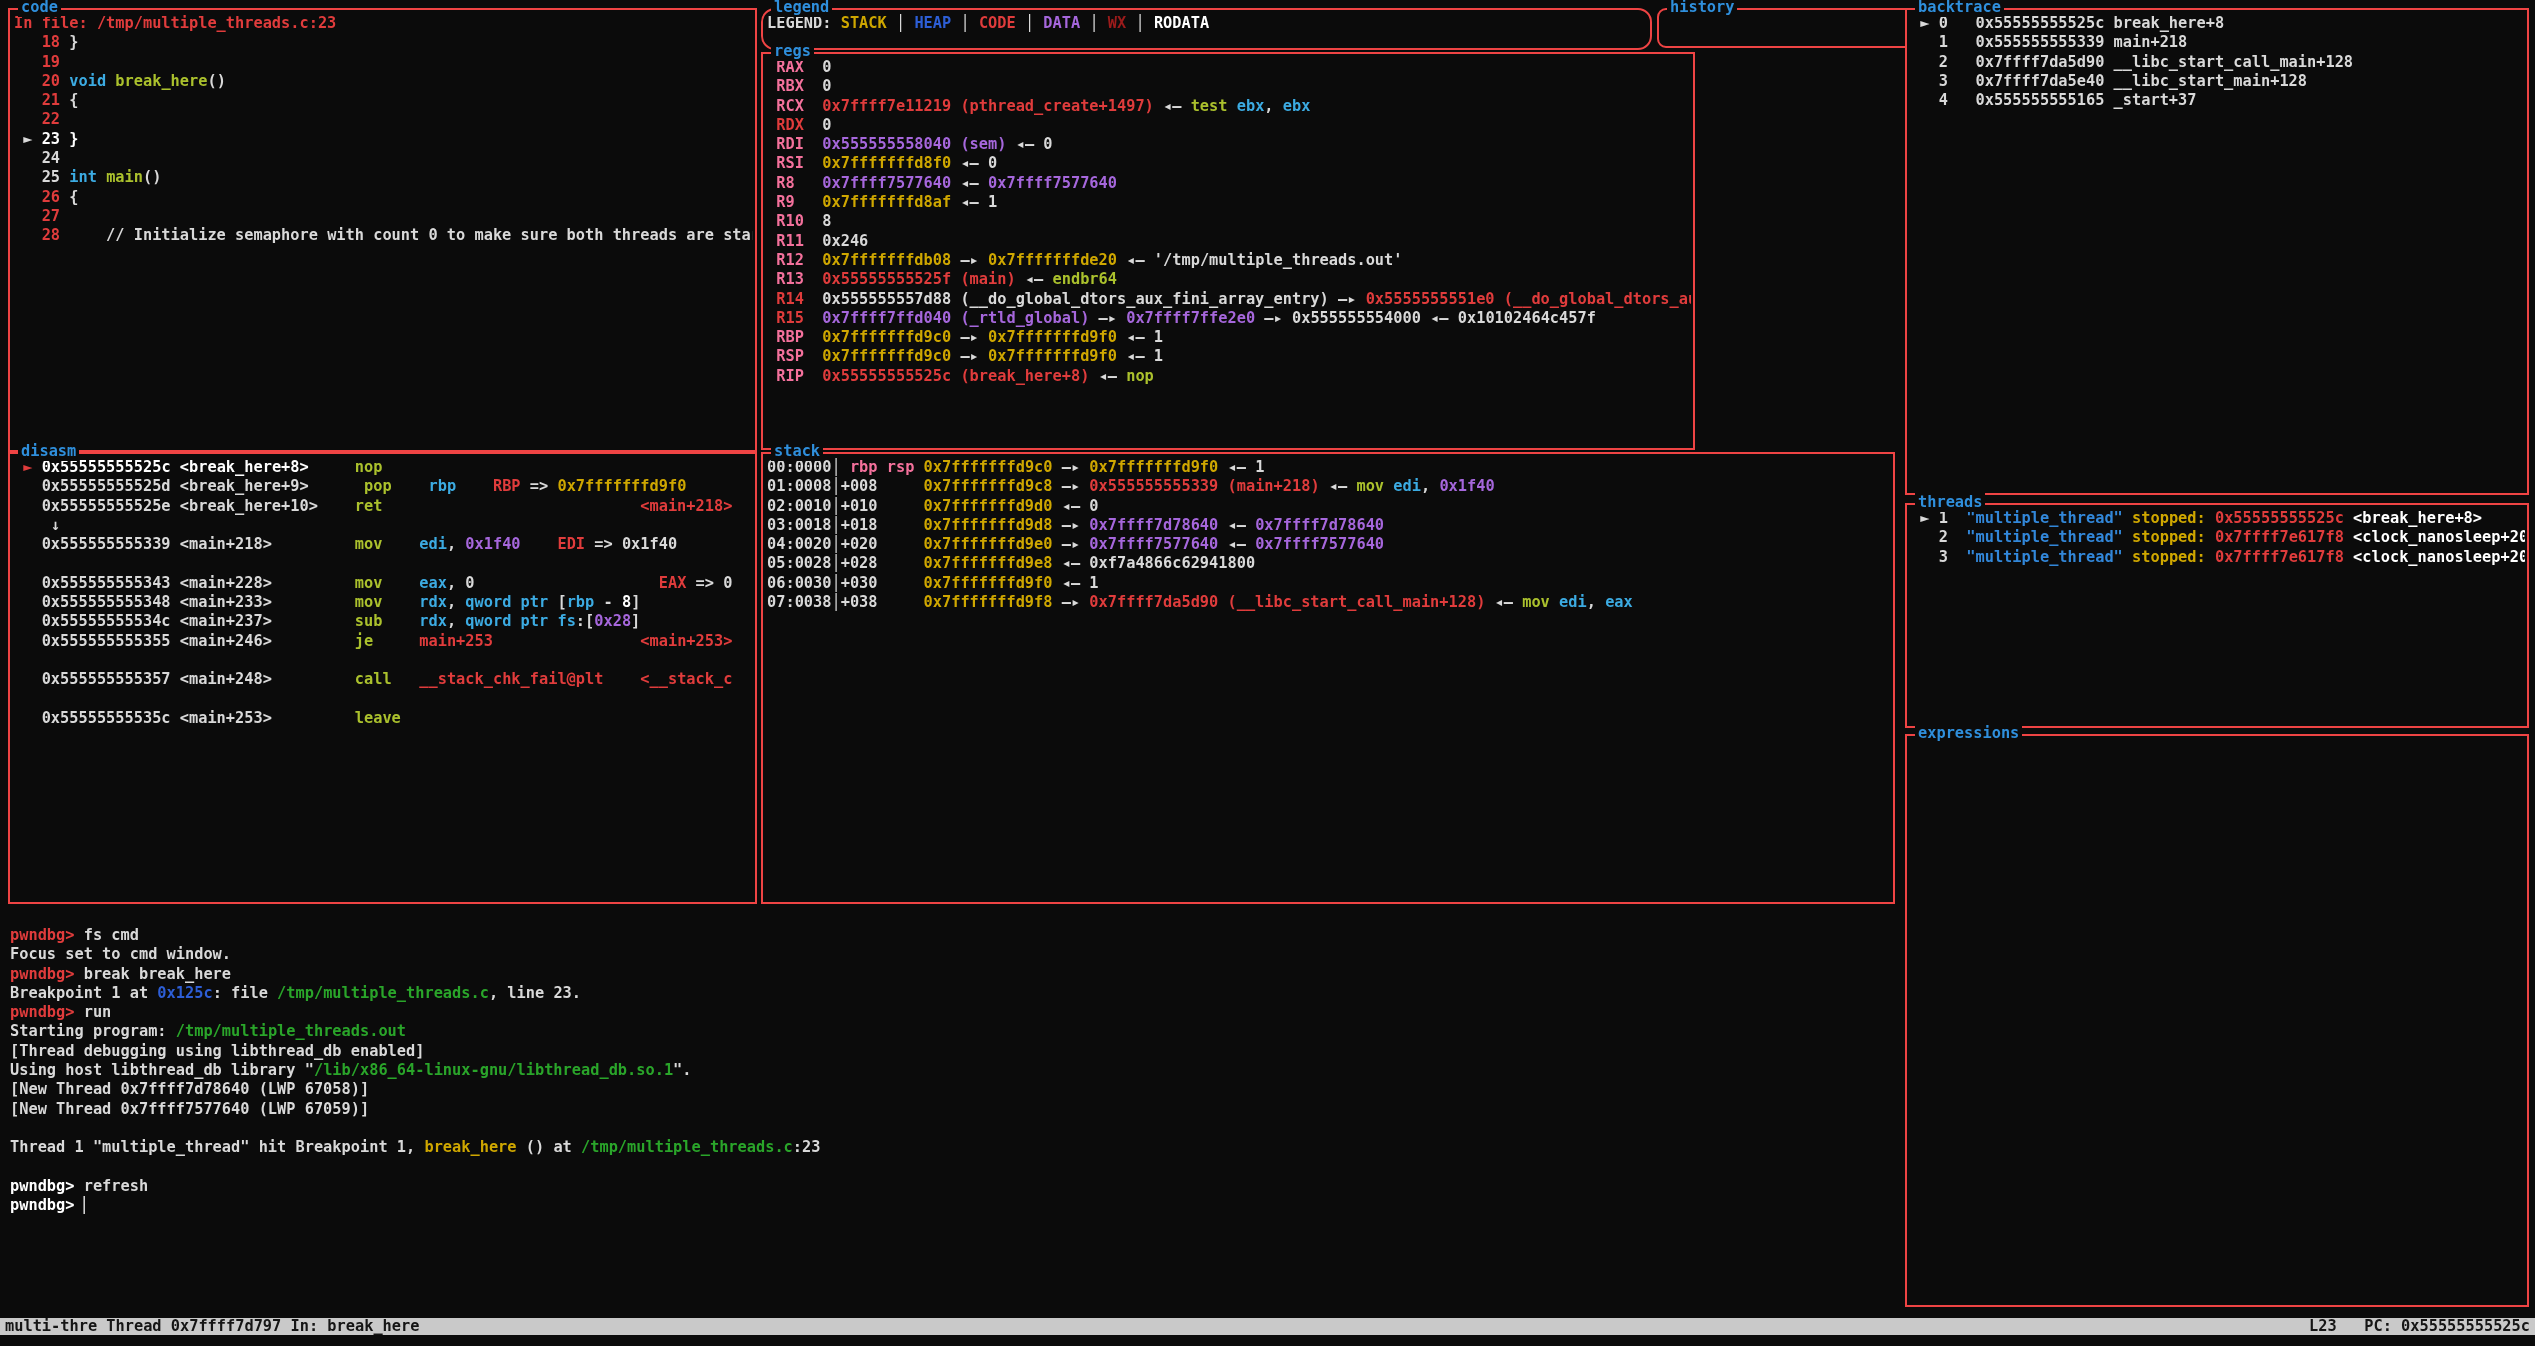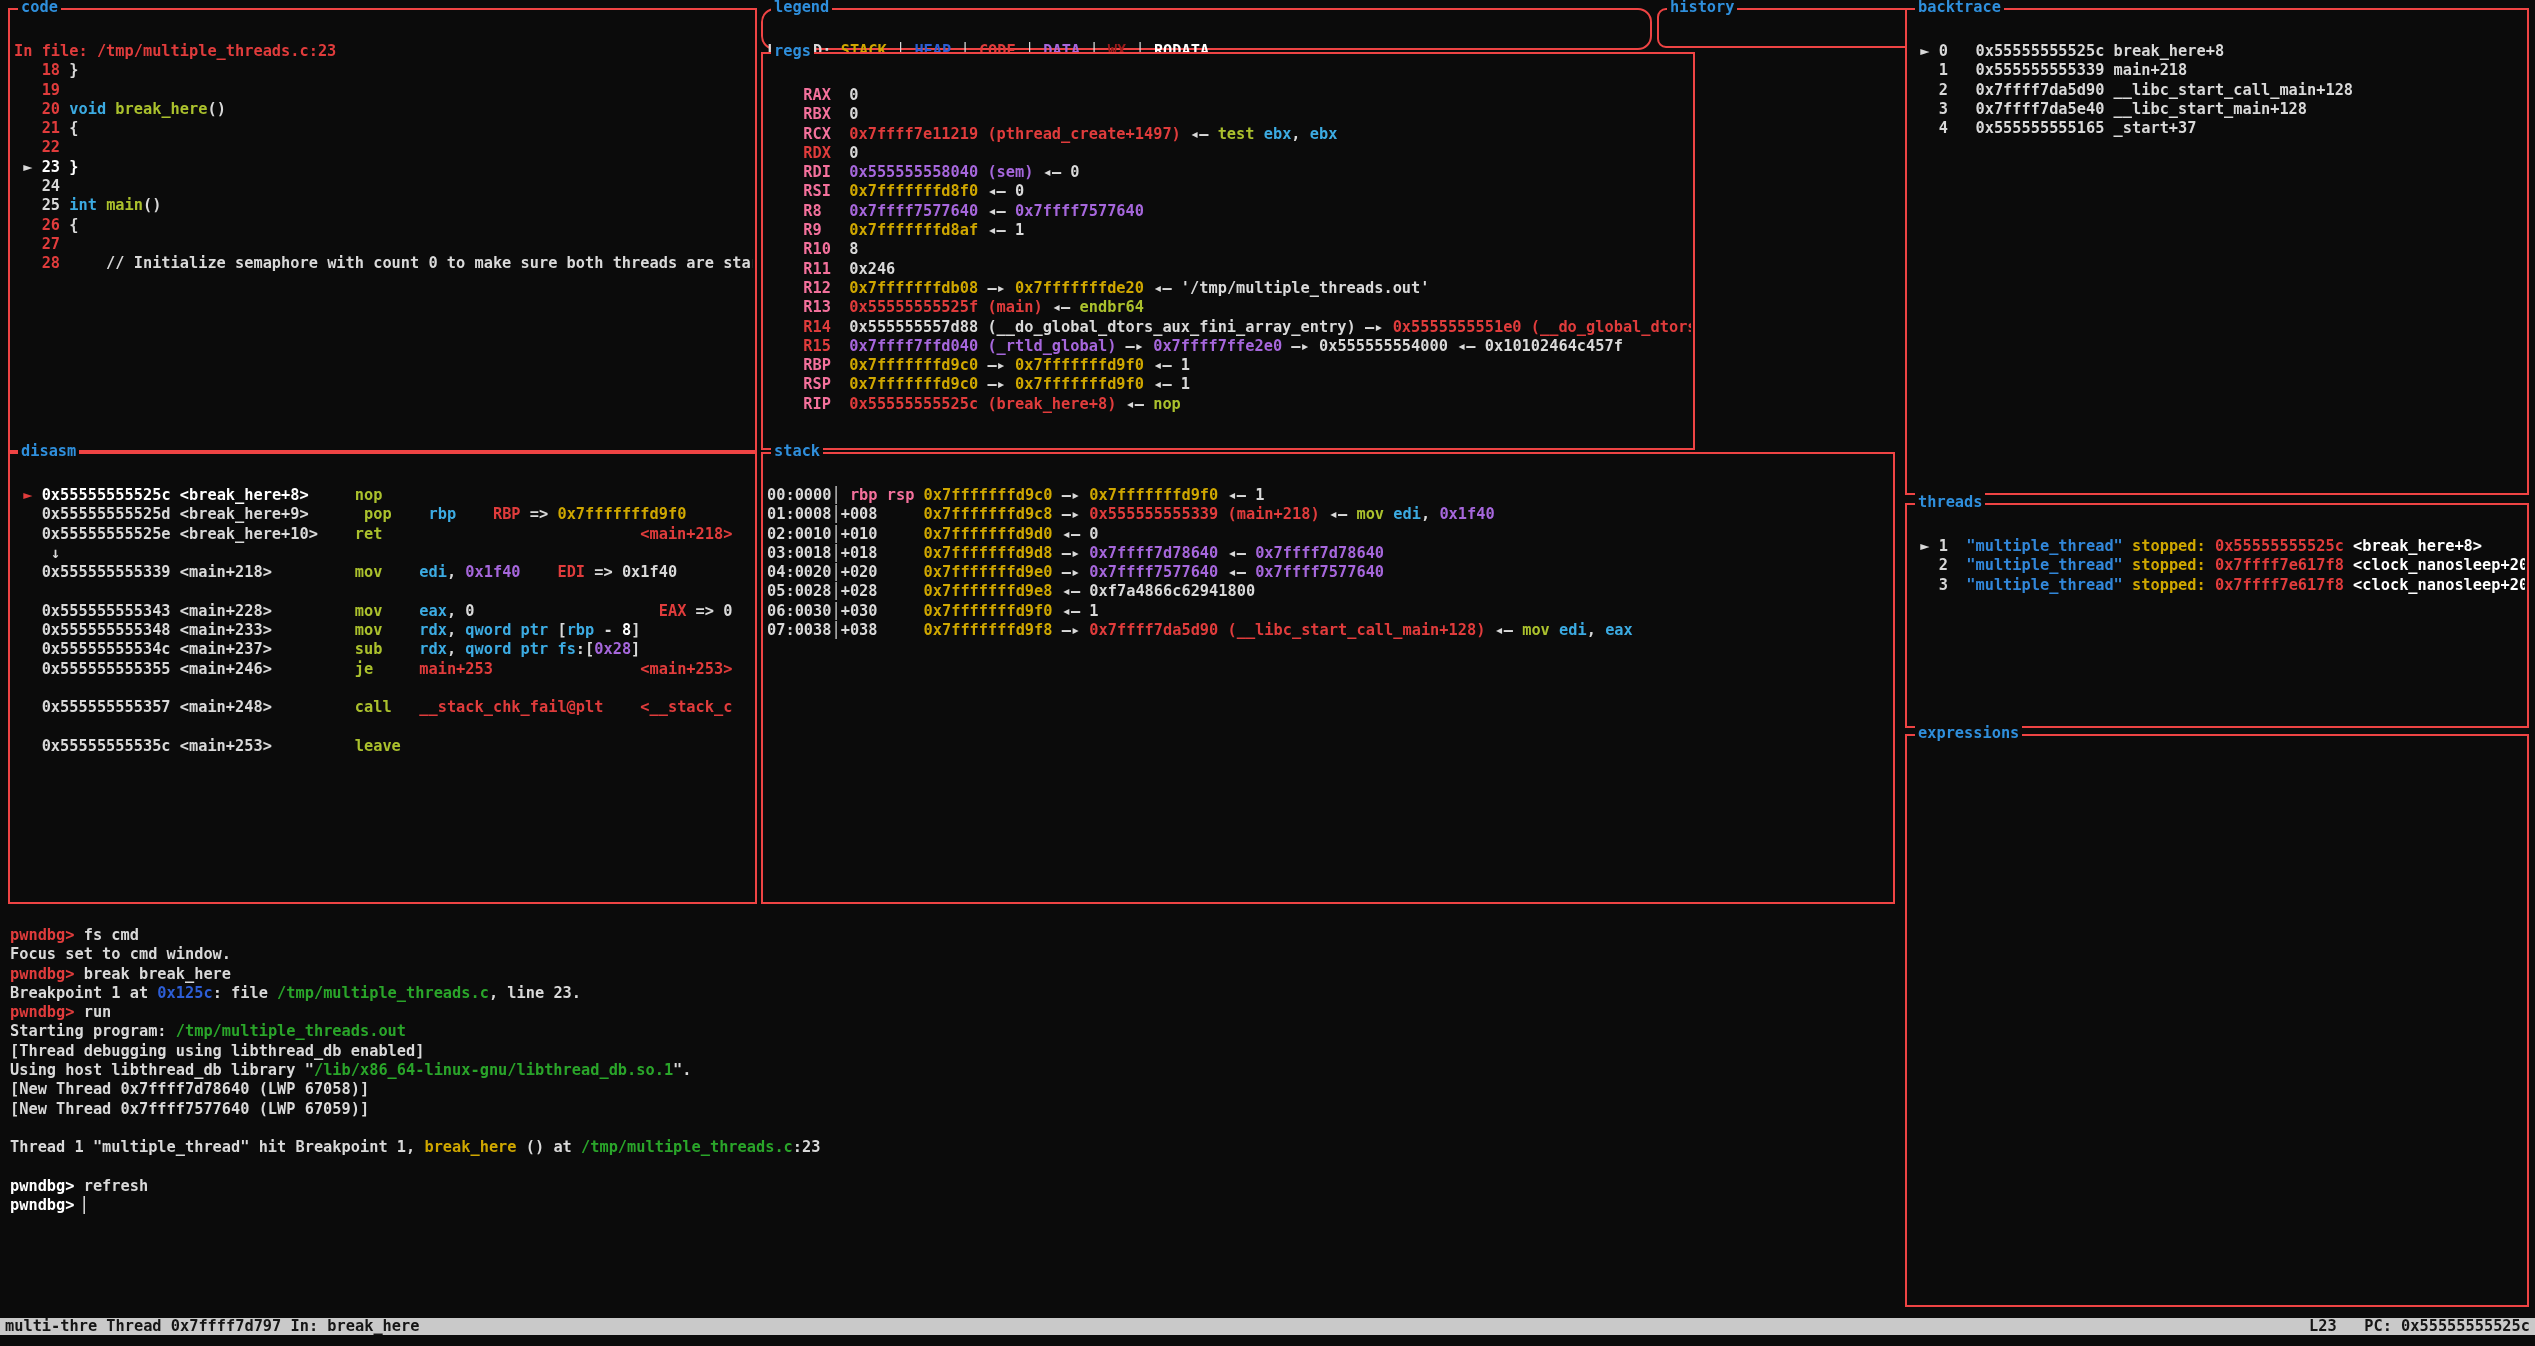--- a/index.html
+++ b/index.html
@@ -11,21 +11,21 @@
     font-weight:700;
   }
   .panel {
     position:absolute; border:2px solid #ef4444; background:#0b0b0b;
   }
   .ptitle {
     position:absolute; top:-12px; left:8px; background:#0b0b0b;
     color:#2f8fdc; font-size:15.3px; line-height:19px; padding:0 3px;
     font-weight:700;
   }
-  .pbody { padding:4px 2px 0 4px; overflow:hidden; height:100%;margin-top:28px; }
+  .pbody { padding:4px 2px 0 4px; overflow:hidden; height:100%; }
   .line { height:19.3px; white-space:pre; font-size:15.3px; line-height:19.3px; overflow:hidden; }
   .hist-body { padding:4px 2px 0 6px; }
   .terminal {
     position:absolute; left:8px; top:912px; width:1880px; height:400px;
     padding:6px 0 0 2px; overflow:hidden;margin-top:8px;
   }
   .statusbar {
     position:absolute; left:0; top:1318px; width:2535px; height:17px;
     background:#c9c9c9; color:#151515; font-size:15.3px; line-height:17px;
     display:flex; justify-content:space-between; padding:0 5px;
@@ -98,21 +98,21 @@
       </div>
   </div>
 
   <div class="panel" style="left:1657px;top:8px;width:282px;height:40px;border-radius:9px;">
     <div class="ptitle">history</div>
     <div class="pbody hist-body line">
       
     </div>
   </div>
 
-  <div class="panel" style="left:761px;top:52px;width:934px;height:398px;padding-left:27px;">
+  <div class="panel" style="left:761px;top:52px;width:934px;height:398px;">
     <div class="ptitle">regs</div>
     <div class="pbody">
         <div class="line"><span class="c-pk"> RAX  </span><span class="c-w">0</span></div>
         <div class="line"><span class="c-pk"> RBX  </span><span class="c-w">0</span></div>
         <div class="line"><span class="c-pk"> RCX  </span><span class="c-r">0x7ffff7e11219 (pthread_create+1497)</span><span class="c-w"> ◂— </span><span class="c-lg">test</span><span class="c-w"> </span><span class="c-cy">ebx</span><span class="c-w">, </span><span class="c-cy">ebx</span></div>
         <div class="line"><span class="c-rb"> RDX  </span><span class="c-w">0</span></div>
         <div class="line"><span class="c-pk"> RDI  </span><span class="c-pu">0x555555558040 (sem)</span><span class="c-w"> ◂— 0</span></div>
         <div class="line"><span class="c-pk"> RSI  </span><span class="c-y">0x7fffffffd8f0</span><span class="c-w"> ◂— 0</span></div>
         <div class="line"><span class="c-pk"> R8   </span><span class="c-pu">0x7ffff7577640</span><span class="c-w"> ◂— </span><span class="c-pu">0x7ffff7577640</span></div>
         <div class="line"><span class="c-pk"> R9   </span><span class="c-y">0x7fffffffd8af</span><span class="c-w"> ◂— 1</span></div>

